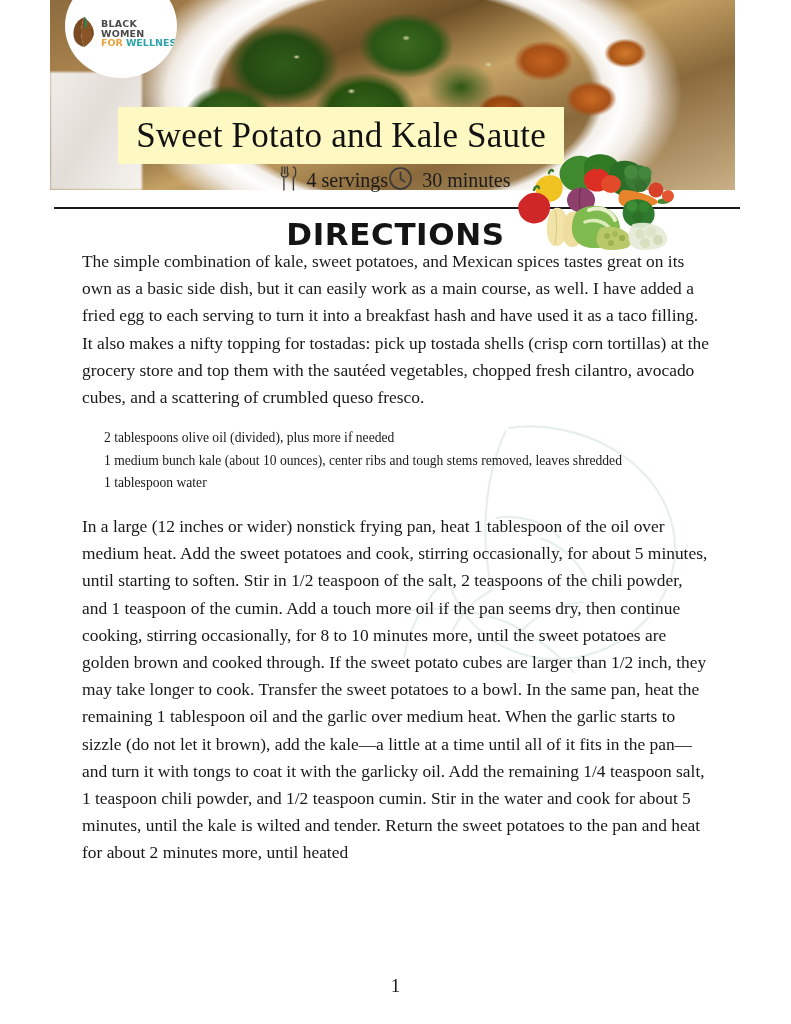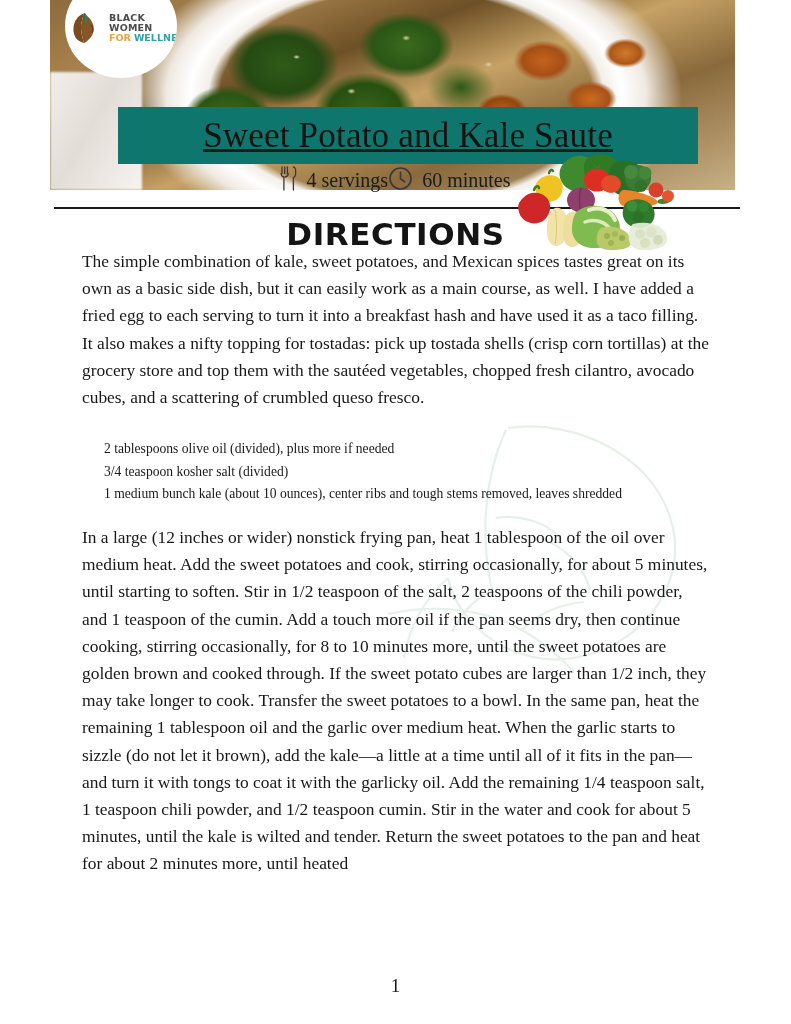--- a/index.html
+++ b/index.html
@@ -77,22 +77,22 @@
     background: #ffffff;
     border-radius: 50%;
     z-index: 6;
     overflow: hidden;
   }
   .logo-inner {
     position: absolute;
     left: 6px; top: 34px;
     width: 102px; height: 40px;
     display: flex;
-    align-items: center;
-    gap: 12px;
+    align-items: flex-end;
+    gap: 4px;
   }
   .logo-mark { position: relative; width: 26px; height: 32px; flex: 0 0 26px; }
   .logo-text { display: flex; flex-direction: column; line-height: 1.02; }
   .logo-l1 {
     font-family: "DejaVu Sans", sans-serif;
     font-weight: 700; font-size: 9.5px; letter-spacing: .2px;
     color: #4b4b4b;
   }
   .logo-l2 { display: flex; gap: 3px; align-items: baseline; }
   .logo-for {
@@ -101,27 +101,26 @@
   }
   .logo-wellness {
     font-family: "DejaVu Sans", sans-serif;
     font-weight: 700; font-size: 9.5px; color: #2ea3a8;
   }
 
   
   .title-banner {
     position: absolute;
     left: 118px; top: 107px;
-    width: 580px; height: 57px;
-    background: #0f766e;
+    width: 446px; height: 57px;
+    background: #fef9c3;
     z-index: 5;
     display: flex;
     align-items: center;
     justify-content: center;
-    text-decoration: underline;
   }
   .recipe-title {
     font-family: "Liberation Serif", serif;
     font-size: 35px;
     font-weight: 400;
     color: #121212;
     letter-spacing: .2px;
     white-space: nowrap;
   }
 
@@ -191,21 +190,21 @@
   p.para {
     margin: 0;
     font-family: "Liberation Serif", serif;
     font-size: 17.4px;
     line-height: 27.2px;
     color: #181818;
     text-align: left;
   }
 
   ul.ingredients {
-    margin: 27px 0 0 0;
+    margin: 16px 0 0 0;
     padding: 0 0 0 22px;
     list-style: none;
   }
   ul.ingredients li {
     font-family: "Liberation Serif", serif;
     font-size: 13.6px;
     line-height: 22.6px;
     color: #181818;
   }
 
@@ -268,21 +267,21 @@
     </span>
     <span class="meta-text">4 servings</span>
   </div>
   <div class="meta-item">
     <span>
       <svg width="25" height="25" viewBox="0 0 25 25">
         <circle cx="12.5" cy="12.5" r="10.5" stroke="#3a3a3a" stroke-width="1.7" fill="none"></circle>
         <path d="M12.5 6.3 L12.5 12.7 L16.6 15.8" stroke="#3a3a3a" stroke-width="1.7" fill="none" stroke-linecap="round" stroke-linejoin="round"></path>
       </svg>
     </span>
-    <span class="meta-text">60 minutes</span>
+    <span class="meta-text">30 minutes</span>
   </div>
 </div>
 
 <div class="veg-cluster">
   <svg width="176" height="98" viewBox="0 0 176 98">
 
     <path d="M62 8 C70 2 82 2 88 10 C94 18 92 30 84 36 C76 42 64 40 58 32 C52 24 54 14 62 8 Z" fill="#3f8a2e"></path>
     <path d="M86 4 C96 0 110 3 114 13 C118 23 112 34 102 37 C92 40 82 34 80 24 C78 14 78 8 86 4 Z" fill="#2f7a22"></path>
     <path d="M112 10 C124 6 138 12 140 24 C142 36 132 45 120 44 C108 43 102 33 104 22 C106 14 106 12 112 10 Z" fill="#2b6e26"></path>
 
@@ -355,20 +354,20 @@
       <path d="M134 212 C150 196 172 186 196 184"></path>
     </g>
   </svg>
 </div>
 
 <div class="content">
   <p class="para">The simple combination of kale, sweet potatoes, and Mexican spices tastes great on its own as a basic side dish, but it can easily work as a main course, as well. I have added a fried egg to each serving to turn it into a breakfast hash and have used it as a taco filling. It also makes a nifty topping for tostadas: pick up tostada shells (crisp corn tortillas) at the grocery store and top them with the sautéed vegetables, chopped fresh cilantro, avocado cubes, and a scattering of crumbled queso fresco.</p>
 
   <ul class="ingredients">
     <li>2 tablespoons olive oil (divided), plus more if needed</li>
-    <li>3/4 teaspoon kosher salt (divided)</li>
     <li>1 medium bunch kale (about 10 ounces), center ribs and tough stems removed, leaves shredded</li>
+    <li>1 tablespoon water</li>
   </ul>
 
   <p class="para directions-body">In a large (12 inches or wider) nonstick frying pan, heat 1 tablespoon of the oil over medium heat. Add the sweet potatoes and cook, stirring occasionally, for about 5 minutes, until starting to soften. Stir in 1/2 teaspoon of the salt, 2 teaspoons of the chili powder, and 1 teaspoon of the cumin. Add a touch more oil if the pan seems dry, then continue cooking, stirring occasionally, for 8 to 10 minutes more, until the sweet potatoes are golden brown and cooked through. If the sweet potato cubes are larger than 1/2 inch, they may take longer to cook. Transfer the sweet potatoes to a bowl. In the same pan, heat the remaining 1 tablespoon oil and the garlic over medium heat. When the garlic starts to sizzle (do not let it brown), add the kale—a little at a time until all of it fits in the pan—and turn it with tongs to coat it with the garlicky oil. Add the remaining 1/4 teaspoon salt, 1 teaspoon chili powder, and 1/2 teaspoon cumin. Stir in the water and cook for about 5 minutes, until the kale is wilted and tender. Return the sweet potatoes to the pan and heat for about 2 minutes more, until heated</p>
 </div>
 
 <div class="page-number">1</div>
 
 </body></html>

